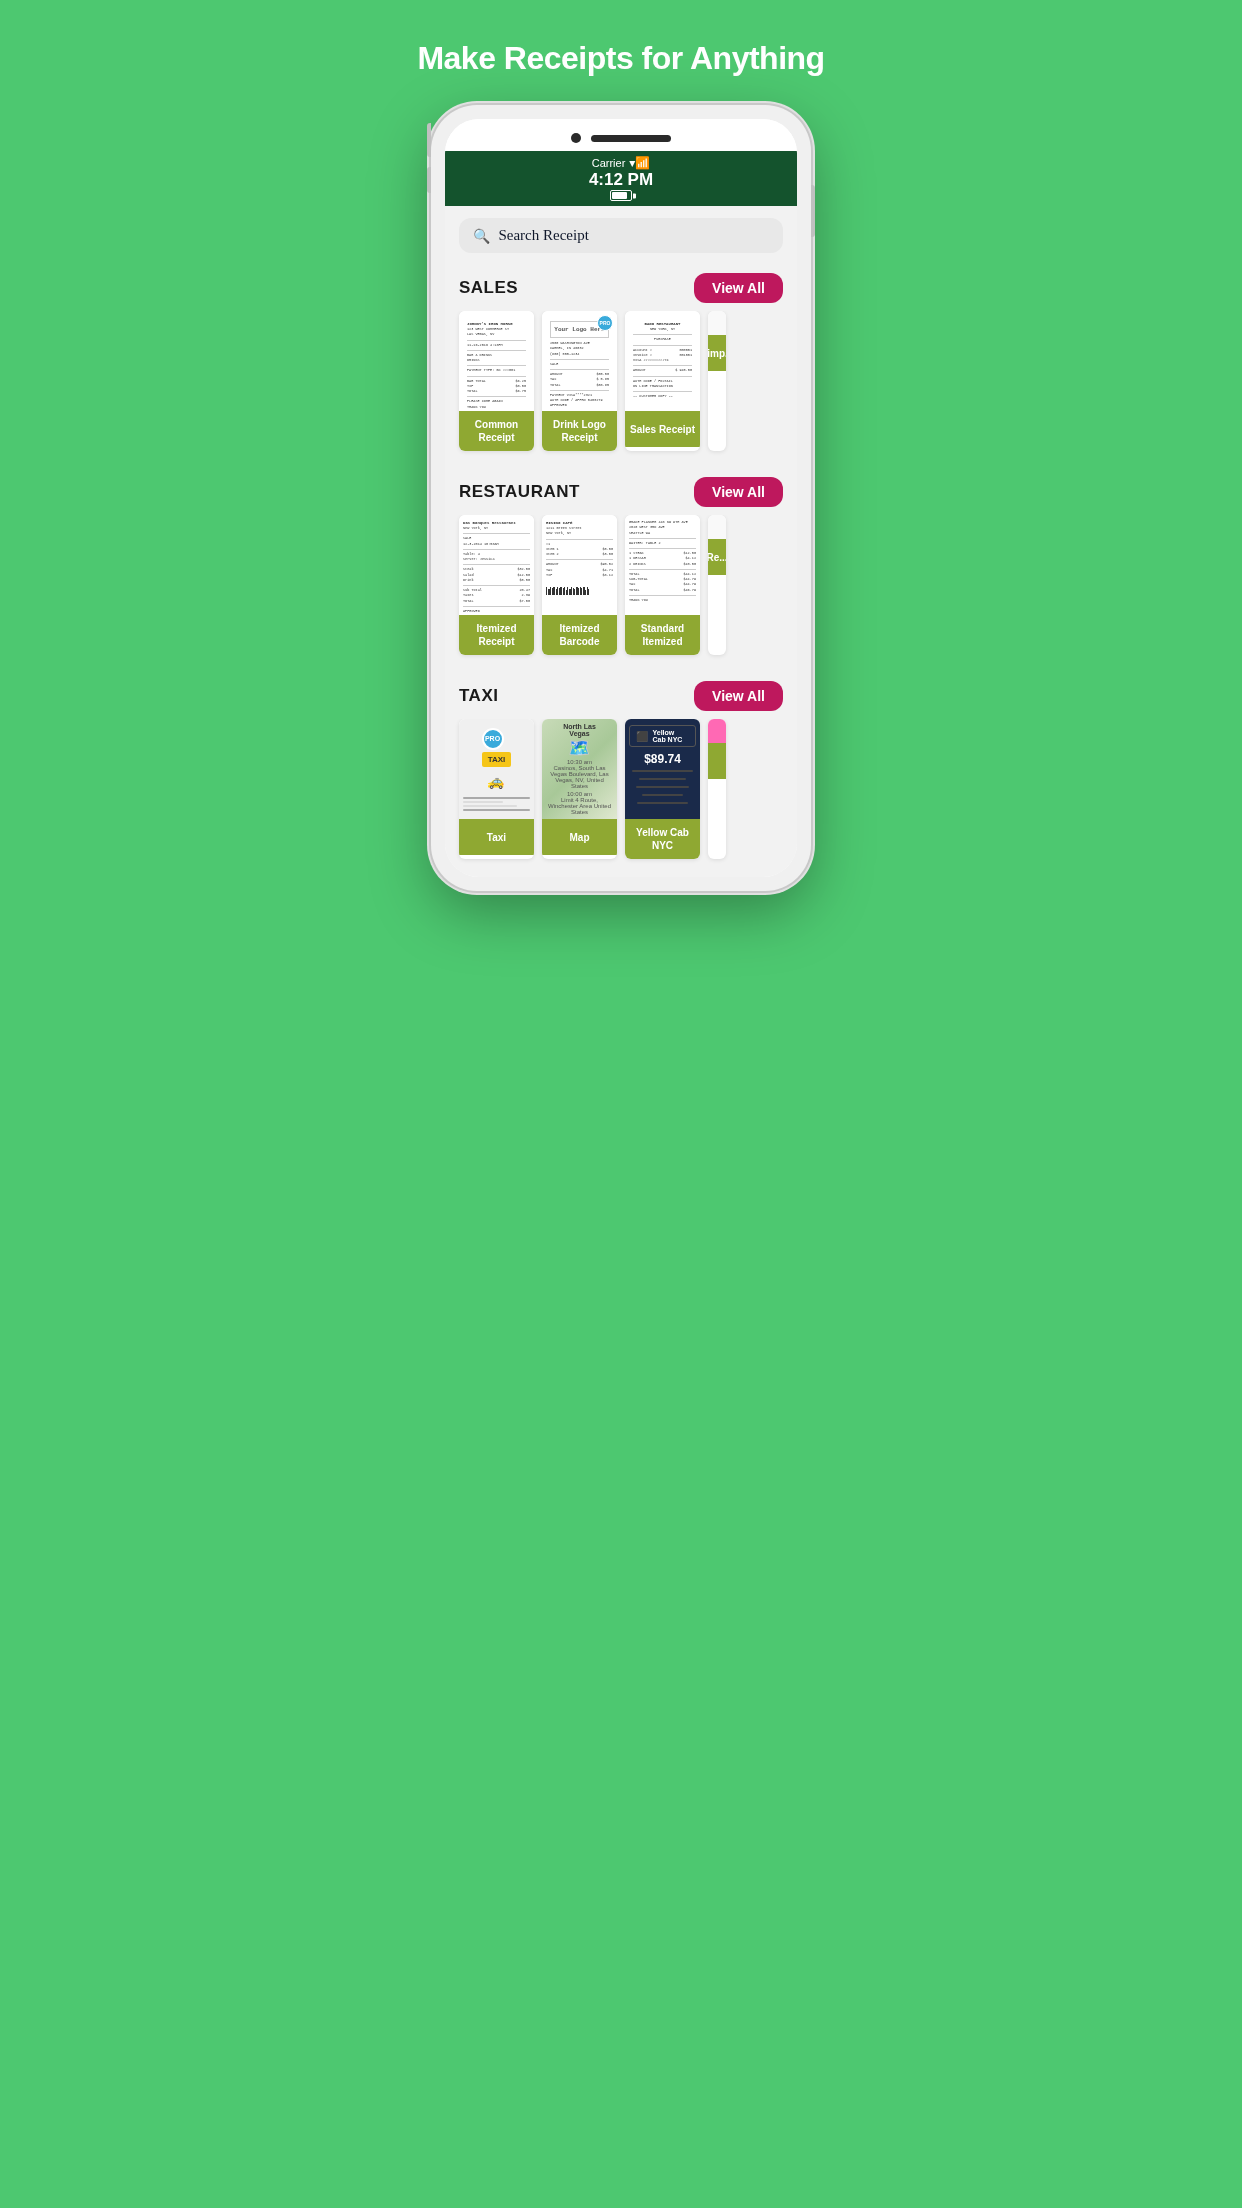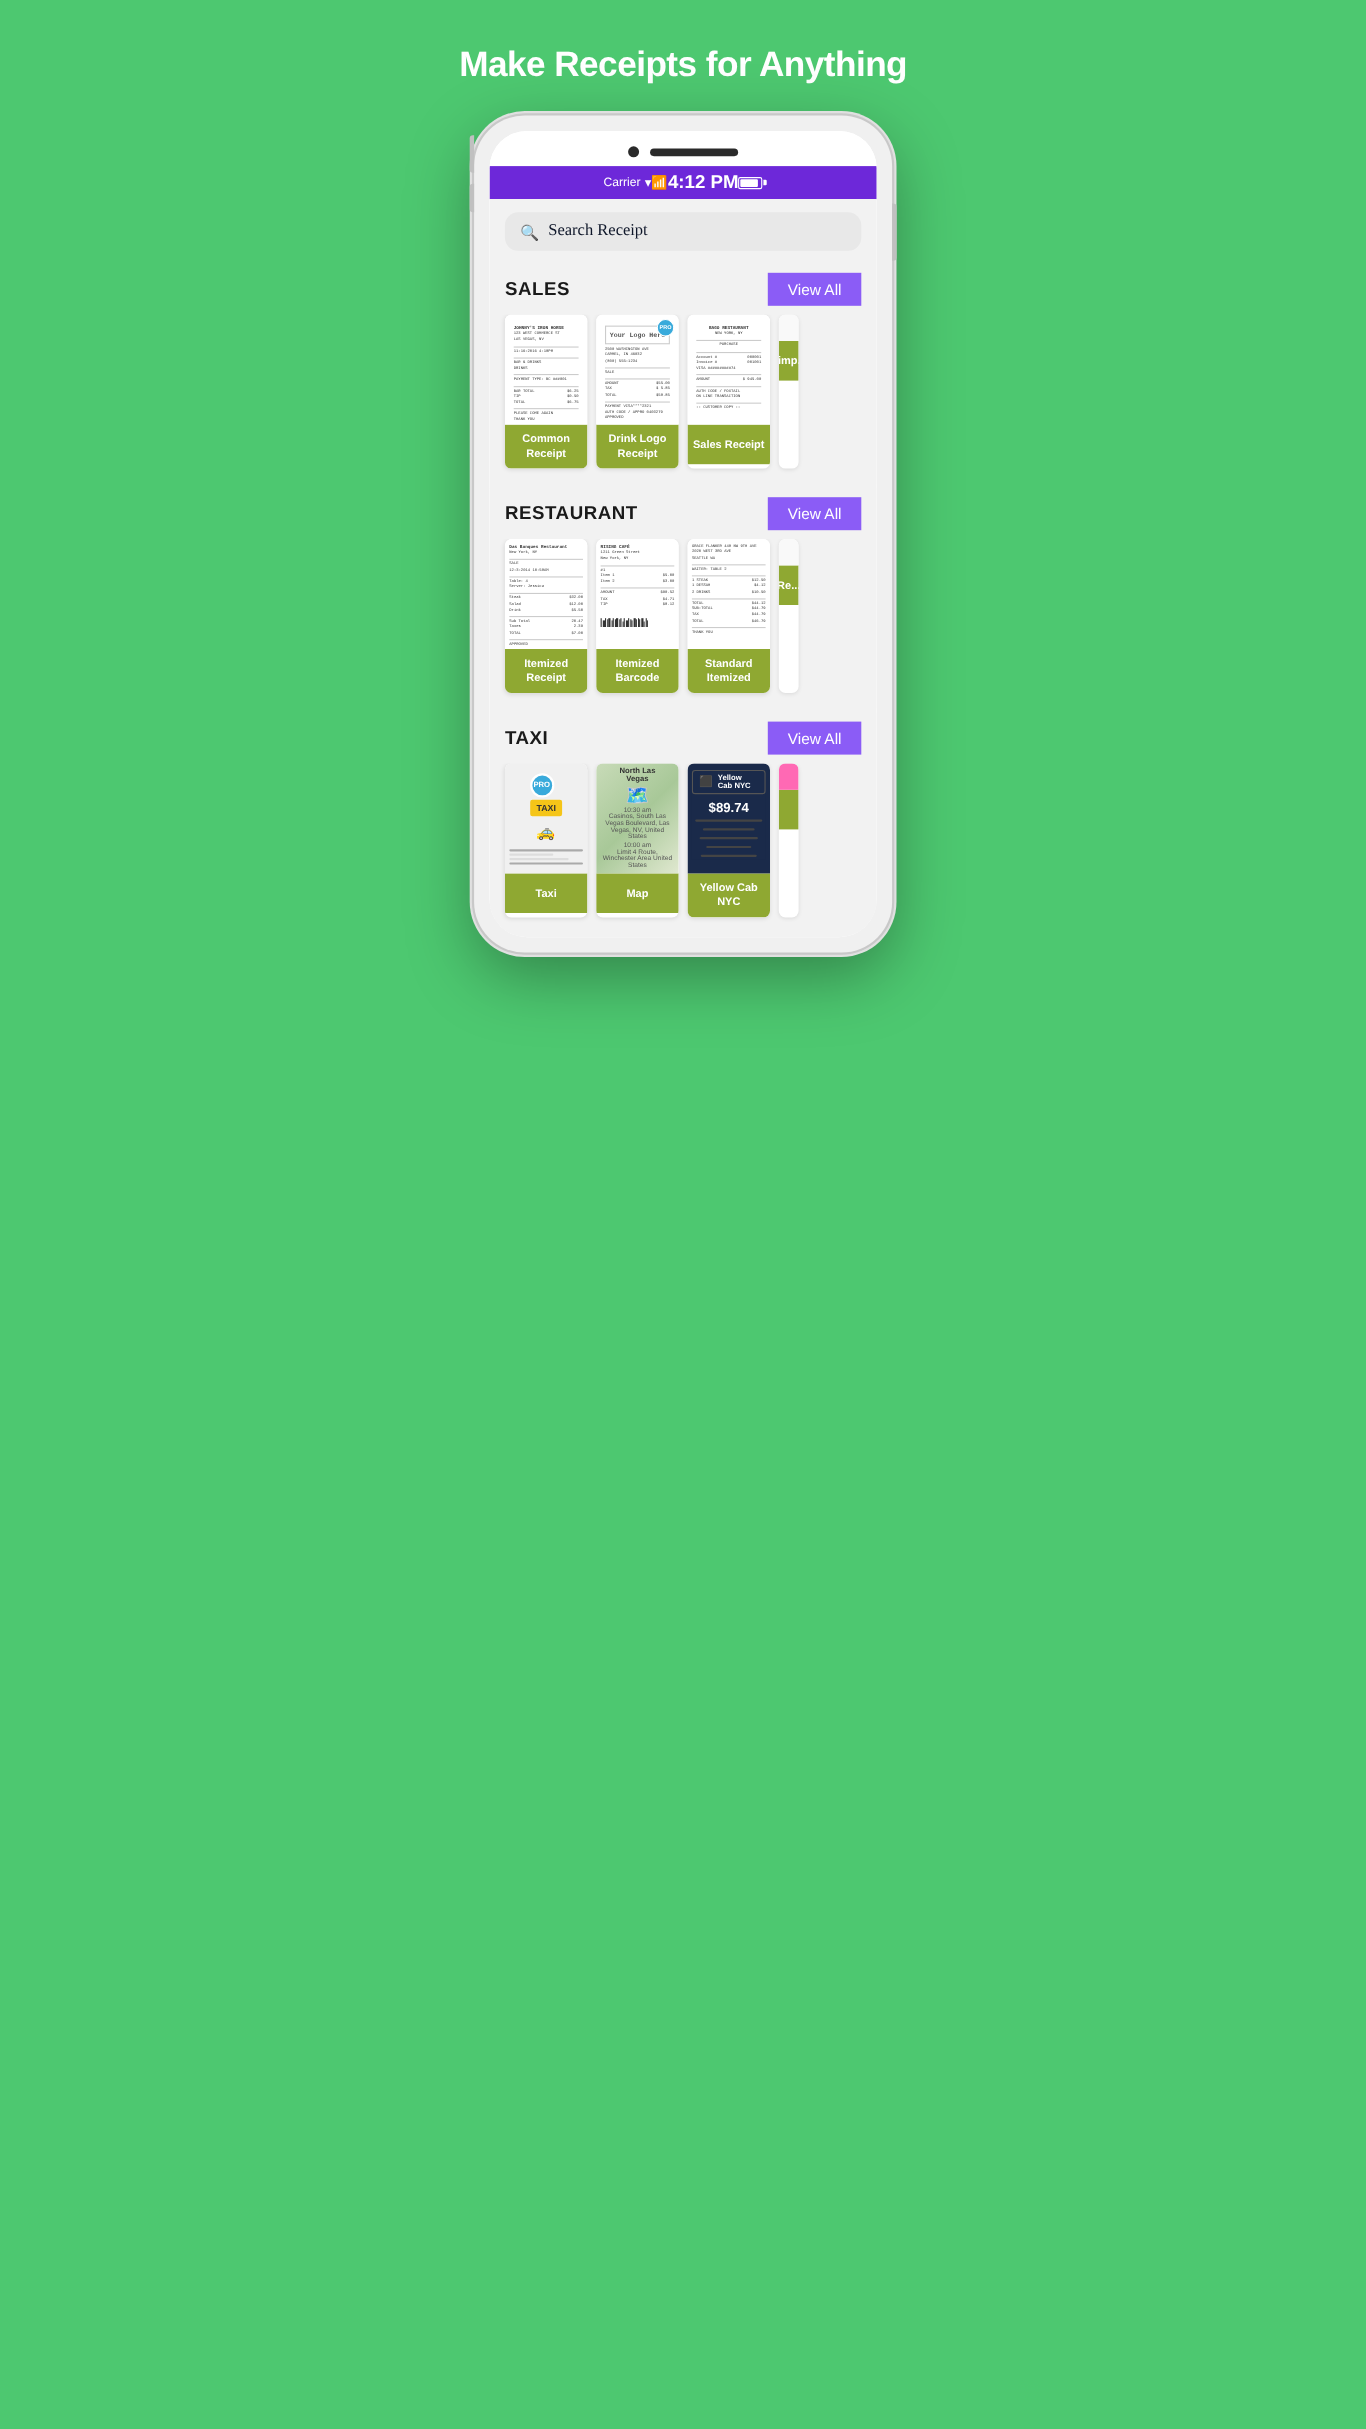--- a/index.html
+++ b/index.html
@@ -83,28 +83,29 @@
       background: #2a2a2a;
     }
     .speaker-bar {
       width: 80px;
       height: 7px;
       border-radius: 4px;
       background: #2a2a2a;
     }
     
     .status-bar {
-      background: #6d28d9;
+      background: #14532d;
       display: flex;
       align-items: center;
       justify-content: center;
       padding: 5px 14px;
       color: white;
       font-size: 11px;
       font-weight: 500;
+      flex-direction: column;
     }
     .status-left { display: flex; align-items: center; gap: 4px; }
     .wifi-icon { font-size: 12px; }
     .status-time { font-size: 17px; font-weight: 600; }
     .battery-icon {
       width: 22px;
       height: 11px;
       border: 1.5px solid white;
       border-radius: 2px;
       position: relative;
@@ -189,27 +190,27 @@
       padding: 8px 14px 8px;
       background: #f2f2f2;
     }
     .section-title {
       font-size: 17px;
       font-weight: 800;
       color: #1a1a1a;
       letter-spacing: 0.5px;
     }
     .view-all-btn {
-      background: #8b5cf6;
+      background: #be185d;
       color: white;
       border: none;
-      border-radius: 0;
+      border-radius: 12px;
       padding: 7px 18px;
       font-size: 14px;
-      font-weight: 400;
+      font-weight: 700;
       cursor: pointer;
     }
     
     .cards-row {
       display: flex;
       flex-direction: row;
       gap: 8px;
       padding: 0 14px 14px;
       overflow-x: hidden;
       background: #f2f2f2;

